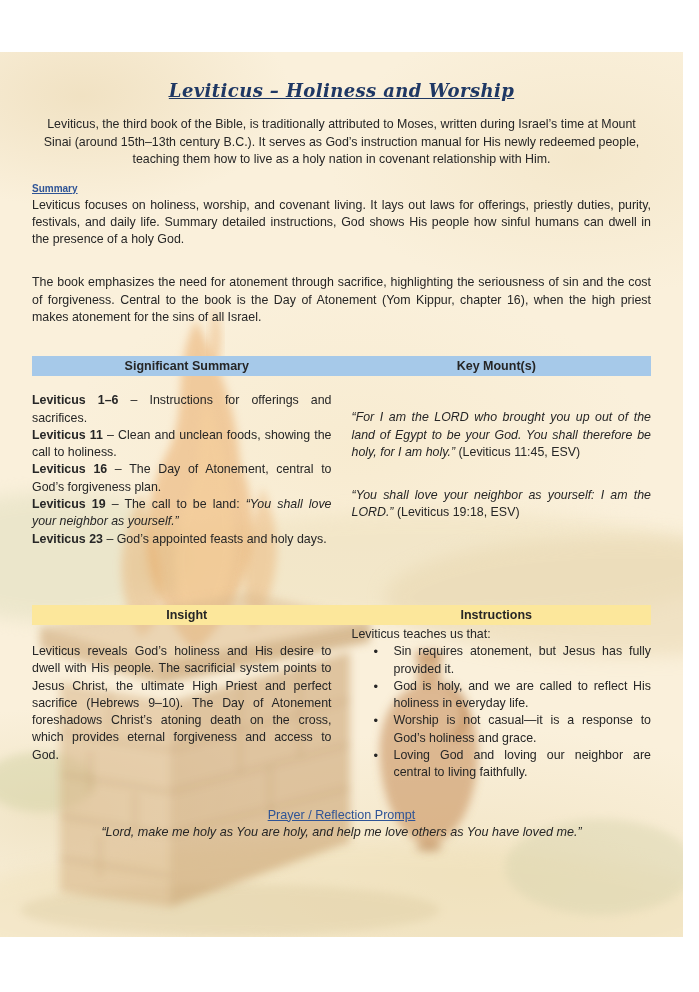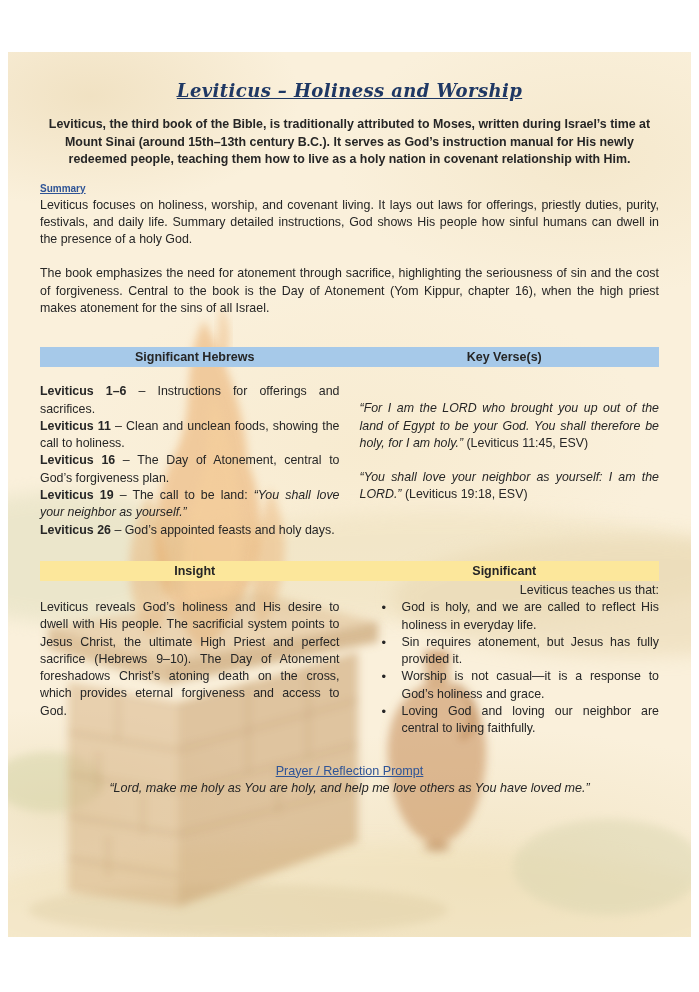--- a/index.html
+++ b/index.html
@@ -5,61 +5,61 @@
   html,body{margin:0;padding:0;background:#ffffff;}
   .page{
     position:relative;
     width:699px;height:992px;
     background:#ffffff;
     font-family:"Liberation Sans", sans-serif;
     color:#262626;
     overflow:hidden;
   }
   .parchment{
-    position:absolute;left:8px;top:52px;width:683px;height:885px;
+    position:absolute;left:0;top:52px;width:683px;height:885px;
     background-color:#faf0db;
     background-image:
       radial-gradient(ellipse 300px 160px at 12% 5%,  rgba(233,214,175,.55), transparent 70%),
       radial-gradient(ellipse 360px 200px at 85% 12%, rgba(238,222,186,.45), transparent 70%),
       radial-gradient(ellipse 420px 240px at 52% 45%, rgba(244,228,192,.40), transparent 70%),
       radial-gradient(ellipse 520px 210px at 70% 93%, rgba(235,219,178,.55), transparent 70%),
       radial-gradient(ellipse 300px 150px at 8% 86%,  rgba(230,216,176,.50), transparent 70%);
   }
   .art{position:absolute;left:0;top:0;width:683px;height:885px;pointer-events:none;}
   .content{position:relative;z-index:2;padding:28px 32px 0 32px;}
 
   .title-wrap{text-align:center;}
   .title{
     font-family:"DejaVu Serif", serif;
     font-style:italic;font-weight:700;
     font-size:18px;letter-spacing:.4px;
     color:#1f3864;text-decoration:underline;
   }
   .intro{
     margin:15px auto 0 auto;width:98%;
-    font-weight:700;font-size:12.4px;line-height:17.5px;
+    font-weight:400;font-size:12.4px;line-height:17.5px;
     text-align:center;
   }
   .section-heading{
     margin:14px 0 0 0;
     font-size:10px;font-weight:700;color:#2f5496;
     text-decoration:underline;
   }
-  .body{font-size:12.4px;line-height:17.3px;margin:0;text-align:right;}
+  .body{font-size:12.4px;line-height:17.3px;margin:0;}
   .just{text-align:justify;}
   .mt3{margin-top:3px;}
-  .mt17{margin-top:17px;}
+  .mt17{margin-top:26px;}
 
   .bar{
     display:grid;grid-template-columns:1fr 1fr;
     height:20px;align-items:center;
     font-weight:700;font-size:12.5px;
   }
   .bar.blue{background:#a6c9e9;margin-top:30px;}
-  .bar.yellow{background:#fce79b;margin-top:22px;}
+  .bar.yellow{background:#fce79b;margin-top:57px;}
   .bar-cell{text-align:center;}
 
   .cols{display:grid;grid-template-columns:1fr 1fr;column-gap:20px;margin-top:16px;}
   .cols2{display:grid;grid-template-columns:1fr 1fr;column-gap:20px;margin-top:0;}
   .insight-text{margin-top:18px;}
   .app-intro{margin-top:1px;}
   ul.bullets{list-style:none;margin:0;padding:0 0 0 42px;}
   ul.bullets li{
     position:relative;font-size:12.4px;line-height:17.3px;
     text-align:justify;
@@ -157,52 +157,52 @@
         <span class="title">Leviticus – Holiness and Worship</span>
       </div>
 
       <p class="intro">Leviticus, the third book of the Bible, is traditionally attributed to Moses, written during Israel’s time at Mount Sinai (around 15th–13th century B.C.). It serves as God’s instruction manual for His newly redeemed people, teaching them how to live as a holy nation in covenant relationship with Him.</p>
 
       <h2 class="section-heading">Summary</h2>
       <p class="body just mt3">Leviticus focuses on holiness, worship, and covenant living. It lays out laws for offerings, priestly duties, purity, festivals, and daily life. Summary detailed instructions, God shows His people how sinful humans can dwell in the presence of a holy God.</p>
       <p class="body just mt17">The book emphasizes the need for atonement through sacrifice, highlighting the seriousness of sin and the cost of forgiveness. Central to the book is the Day of Atonement (Yom Kippur, chapter 16), when the high priest makes atonement for the sins of all Israel.</p>
 
       <div class="bar blue">
-        <div class="bar-cell">Significant Hebrews</div>
-        <div class="bar-cell">Key Verse(s)</div>
+        <div class="bar-cell">Significant Summary</div>
+        <div class="bar-cell">Key Mount(s)</div>
       </div>
 
       <div class="cols">
         <div class="col">
           <p class="body just"><b>Leviticus 1–6</b><span> – Instructions for offerings and sacrifices.</span></p>
           <p class="body just"><b>Leviticus 11</b><span> – Clean and unclean foods, showing the call to holiness.</span></p>
           <p class="body just"><b>Leviticus 16</b><span> – The Day of Atonement, central to God’s forgiveness plan.</span></p>
           <p class="body just"><b>Leviticus 19</b><span> – The call to be land: </span><i>“You shall love your neighbor as yourself.”</i></p>
-          <p class="body just"><b>Leviticus 26</b><span> – God’s appointed feasts and holy days.</span></p>
+          <p class="body just"><b>Leviticus 23</b><span> – God’s appointed feasts and holy days.</span></p>
         </div>
         <div class="col">
           <p class="body just" style="margin-top:17px;"><i>“For I am the LORD who brought you up out of the land of Egypt to be your God. You shall therefore be holy, for I am holy.”</i><span> (Leviticus 11:45, ESV)</span></p>
           <p class="body just mt17"><i>“You shall love your neighbor as yourself: I am the LORD.”</i><span> (Leviticus 19:18, ESV)</span></p>
         </div>
       </div>
 
       <div class="bar yellow">
         <div class="bar-cell">Insight</div>
-        <div class="bar-cell">Significant</div>
+        <div class="bar-cell">Instructions</div>
       </div>
 
       <div class="cols2">
         <div class="col">
           <p class="body just insight-text">Leviticus reveals God’s holiness and His desire to dwell with His people. The sacrificial system points to Jesus Christ, the ultimate High Priest and perfect sacrifice (Hebrews 9–10). The Day of Atonement foreshadows Christ’s atoning death on the cross, which provides eternal forgiveness and access to God.</p>
         </div>
         <div class="col">
           <p class="body app-intro">Leviticus teaches us that:</p>
           <ul class="bullets">
+            <li>Sin requires atonement, but Jesus has fully provided it.</li>
             <li>God is holy, and we are called to reflect His holiness in everyday life.</li>
-            <li>Sin requires atonement, but Jesus has fully provided it.</li>
             <li>Worship is not casual—it is a response to God’s holiness and grace.</li>
             <li>Loving God and loving our neighbor are central to living faithfully.</li>
           </ul>
         </div>
       </div>
 
       <h3 class="prayer-heading">Prayer / Reflection Prompt</h3>
       <p class="prayer-quote">“Lord, make me holy as You are holy, and help me love others as You have loved me.”</p>
 
     </div>

